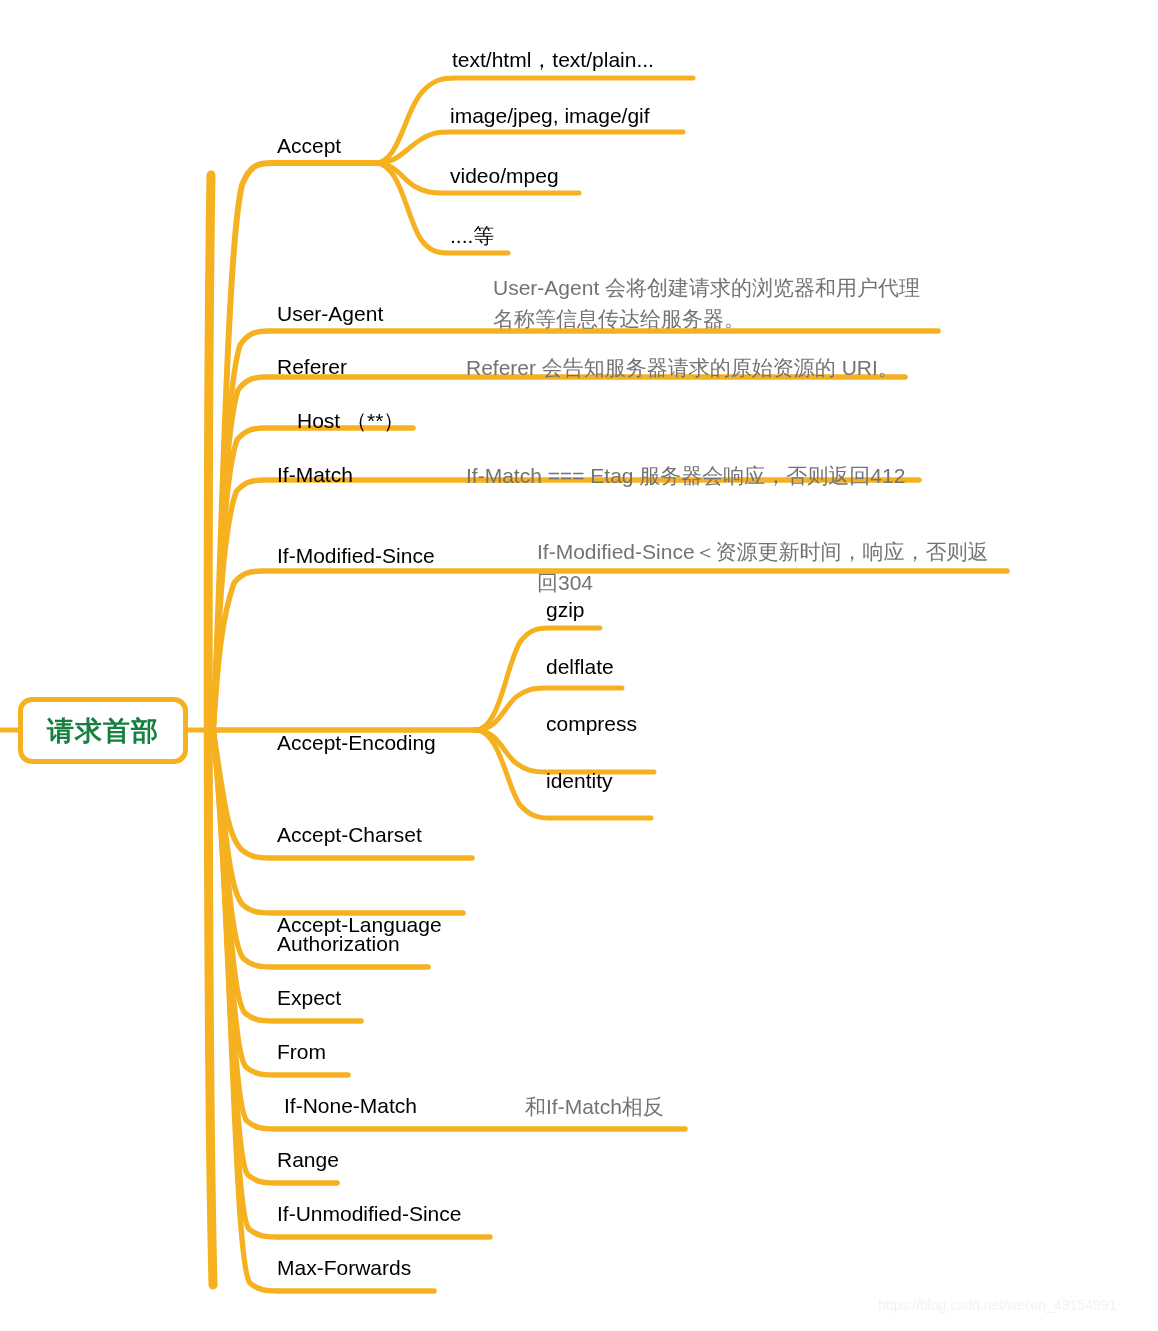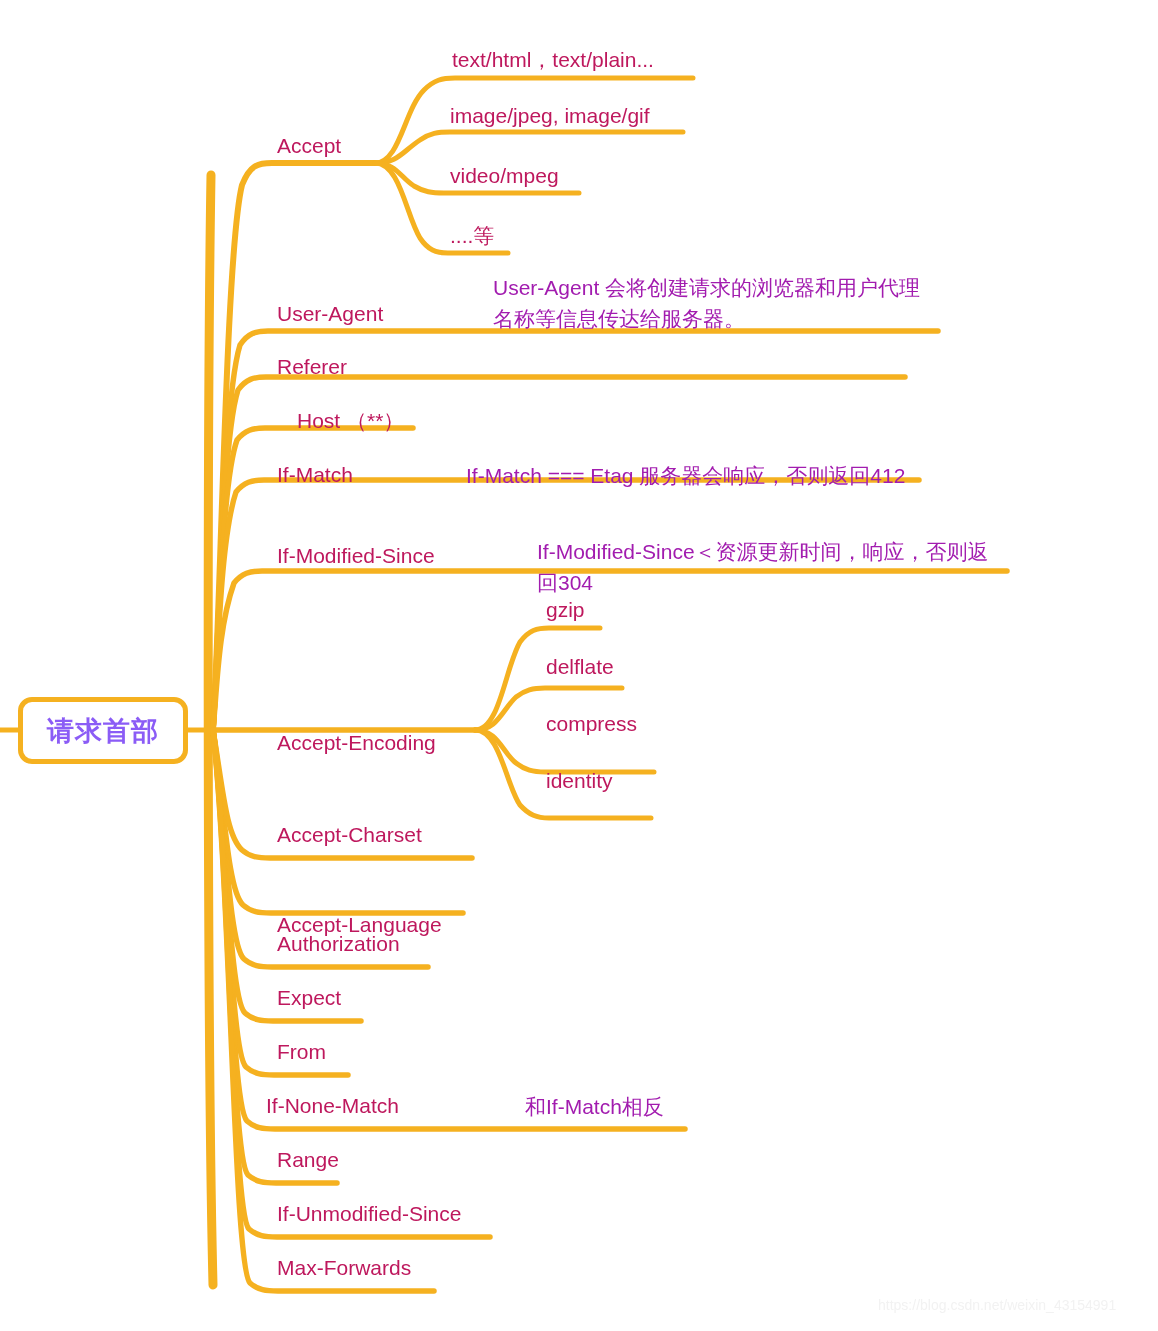--- a/index.html
+++ b/index.html
@@ -17,49 +17,49 @@
   }
   #wires {
     position: absolute;
     left: 0;
     top: 0;
     width: 1158px;
     height: 1331px;
   }
   .node-label {
     position: absolute;
-    color: #be185d;
+    color: #000000;
     font-size: 21px;
     line-height: 30px;
     white-space: nowrap;
     font-family: "Liberation Sans", "DejaVu Sans", sans-serif;
   }
   .node-desc {
     position: absolute;
-    color: #a21caf;
+    color: #737373;
     font-size: 21px;
     line-height: 31px;
     font-family: "Liberation Sans", "DejaVu Sans", sans-serif;
   }
   .root-box {
     position: absolute;
     left: 18px;
     top: 697px;
     width: 170px;
     height: 67px;
     box-sizing: border-box;
     border: 5px solid #F5B120;
     border-radius: 14px;
     background: #ffffff;
     display: flex;
     align-items: center;
     justify-content: center;
   }
   .root-text {
-    color: #8b5cf6;
+    color: #15803d;
     font-size: 27px;
     font-weight: bold;
     letter-spacing: 1px;
     font-family: "DejaVu Sans", "Liberation Sans", sans-serif;
   }
   .watermark {
     position: absolute;
     left: 878px;
     top: 1297px;
     font-size: 14px;
@@ -134,35 +134,36 @@
   <div class="node-label" style="left:277px; top:352px;">Referer</div>
   <div class="node-label" style="left:277px; top:406px;margin-left:20px;">Host （**）</div>
   <div class="node-label" style="left:277px; top:460px;">If-Match</div>
   <div class="node-label" style="left:277px; top:541px;">If-Modified-Since</div>
   <div class="node-label" style="left:277px; top:680px;margin-top:48px;">Accept-Encoding</div>
   <div class="node-label" style="left:277px; top:820px;">Accept-Charset</div>
   <div class="node-label" style="left:277px; top:874px;margin-top:36px;">Accept-Language</div>
   <div class="node-label" style="left:277px; top:929px;">Authorization</div>
   <div class="node-label" style="left:277px; top:983px;">Expect</div>
   <div class="node-label" style="left:277px; top:1037px;">From</div>
-  <div class="node-label" style="left:266px; top:1091px;">If-None-Match</div>
+  <div class="node-label" style="left:284px; top:1091px;">If-None-Match</div>
   <div class="node-label" style="left:277px; top:1145px;">Range</div>
   <div class="node-label" style="left:277px; top:1199px;">If-Unmodified-Since</div>
   <div class="node-label" style="left:277px; top:1253px;">Max-Forwards</div>
 
   <div class="node-label" style="left:452px; top:45px;">text/html，text/plain...</div>
   <div class="node-label" style="left:450px; top:101px;">image/jpeg, image/gif</div>
   <div class="node-label" style="left:450px; top:161px;">video/mpeg</div>
   <div class="node-label" style="left:450px; top:221px;">....等</div>
 
   <div class="node-label" style="left:546px; top:595px;">gzip</div>
   <div class="node-label" style="left:546px; top:652px;">delflate</div>
   <div class="node-label" style="left:546px; top:709px;">compress</div>
   <div class="node-label" style="left:546px; top:766px;">identity</div>
 
   <div class="node-desc" style="left:493px; top:272px; width:440px;">User-Agent 会将创建请求的浏览器和用户代理名称等信息传达给服务器。</div>
+  <div class="node-desc" style="left:466px; top:352px; width:445px;">Referer 会告知服务器请求的原始资源的 URI。</div>
   <div class="node-desc" style="left:466px; top:460px; width:470px;">If-Match === Etag 服务器会响应，否则返回412</div>
   <div class="node-desc" style="left:537px; top:512px; width:460px;margin-top:24px;">If-Modified-Since＜资源更新时间，响应，否则返回304</div>
   <div class="node-desc" style="left:525px; top:1091px; width:200px;">和If-Match相反</div>
 
   <div class="watermark">https://blog.csdn.net/weixin_43154991</div>
 
 </div>
 
 </body></html>

